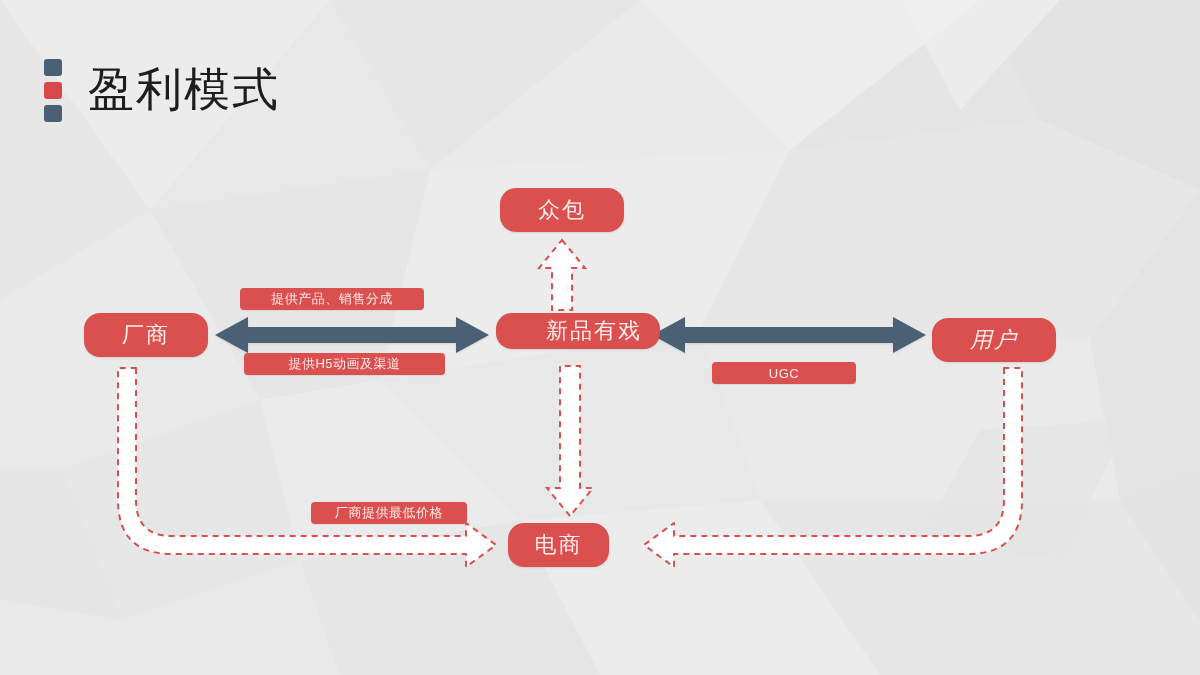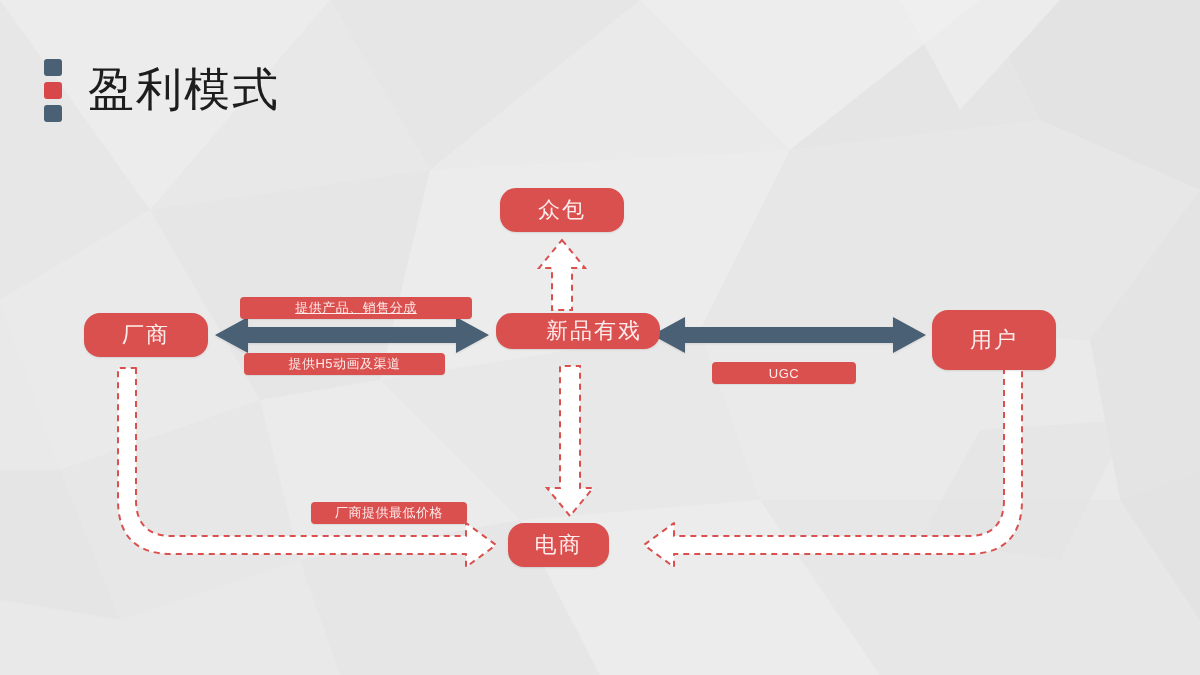--- a/index.html
+++ b/index.html
@@ -63,39 +63,39 @@
     align-items: center;
     justify-content: center;
     font-size: 22px;
     letter-spacing: 2px;
     box-shadow: 0 1px 2px rgba(0,0,0,0.10);
     white-space: nowrap;
   }
   #node-zhongbao   { left: 500px; top: 188px; width: 124px; height: 44px; }
   #node-changshang { left: 84px;  top: 313px; width: 124px; height: 44px; }
   #node-core       { left: 496px; top: 313px; width: 132px; height: 36px; padding-left: 32px; }
-  #node-yonghu     { left: 932px; top: 310px; width: 124px; height: 60px; }
+  #node-yonghu     { left: 932px; top: 318px; width: 124px; height: 44px; font-style: italic; }
   #node-dianshang  { left: 508px; top: 523px; width: 101px; height: 44px; }
 
   
   .edge-label {
     position: absolute;
     background: #d9504f;
     border-radius: 4px;
     color: #ffeaea;
     font-size: 13px;
     letter-spacing: 0.5px;
     display: flex;
     align-items: center;
     justify-content: center;
     height: 22px;
     white-space: nowrap;
     box-shadow: 0 1px 1px rgba(0,0,0,0.07);
   }
-  #label-supply-product { left: 240px; top: 297px; width: 232px; text-decoration: underline; }
+  #label-supply-product { left: 240px; top: 288px; width: 184px; }
   #label-h5-channel     { left: 244px; top: 353px; width: 201px; }
   #label-free-products  { left: 690px; top: 298px; width: 192px; }
   #label-ugc            { left: 712px; top: 362px; width: 144px; }
   #label-lowest-price   { left: 263px; top: 502px; width: 156px; margin-left: 48px; }
 
   
   #arrows {
     position: absolute;
     left: 0; top: 0;
     width: 1200px; height: 675px;

